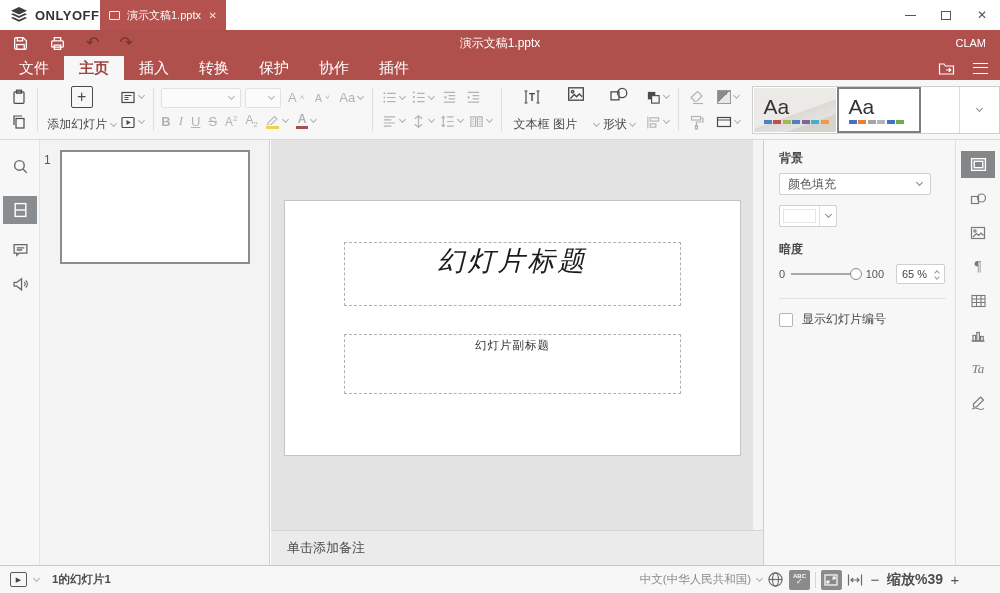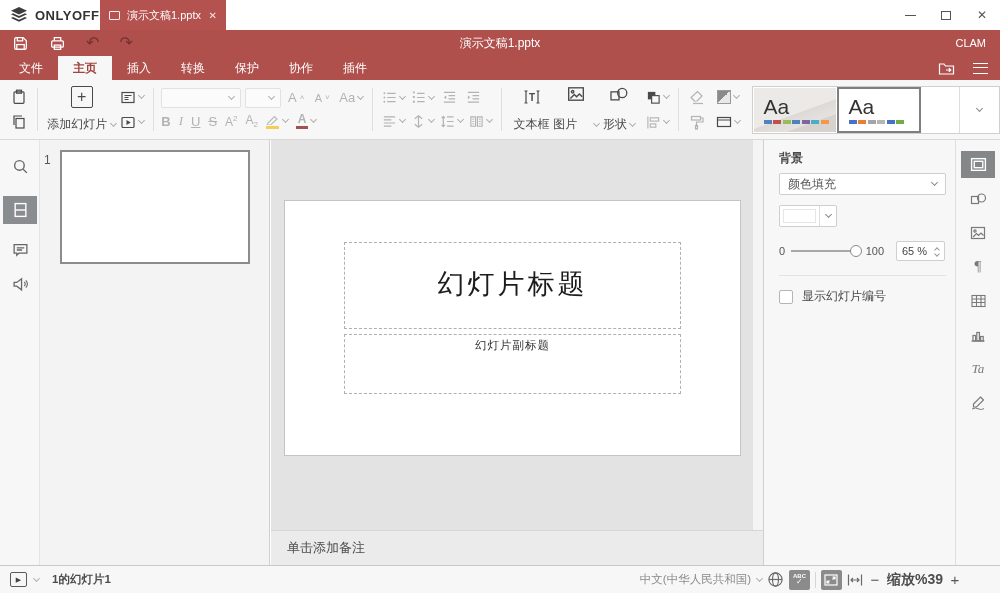--- a/index.html
+++ b/index.html
@@ -25,21 +25,21 @@
 
   
   #infobar { left:0; top:30px; width:1000px; height:26px; background:#b0504d; }
   #quick-icons { left:12px; top:30px; height:26px; gap:20px; }
   .qdim { color:rgba(40,10,10,.45); font-size:16px; line-height:1; }
   #info-title { left:0; top:30px; width:1000px; height:26px; text-align:center; line-height:26px; color:#fff; font-size:12px; pointer-events:none; }
   #info-user { right:14px; top:30px; height:26px; color:#fff; font-size:11px; display:flex; align-items:center; }
 
   
   #menubar { left:0; top:56px; width:1000px; height:24px; background:#b0504d; display:flex; align-items:stretch; padding-left:4px; }
-  .menu-item { padding:0 15px; line-height:24px; color:#fff; font-size:12px; cursor:default; }
+  .menu-item { padding:0 15px; line-height:24px; color:#fff; font-size:15px; cursor:default; }
   .menu-item.active { background:#f7f7f7; color:#a1443f; font-weight:bold; }
   #menubar-right { right:12px; top:56px; height:24px; gap:18px; color:#fff; }
   .hamburger { width:15px; height:11px; border-top:1.6px solid #fff; border-bottom:1.6px solid #fff; position:relative; }
   .hamburger::after { content:""; position:absolute; left:0; top:3.4px; width:15px; height:1.6px; background:#fff; }
 
   
   #toolbar { left:0; top:80px; width:1000px; height:60px; background:#f7f7f7; border-bottom:1px solid #d8d8d8; display:flex; align-items:stretch; padding:6px 0 6px 8px; }
   .sep { width:1px; background:#dedede; margin:2px 7px; }
   .trow { height:24px; display:flex; align-items:center; }
   .tbtn { display:flex; align-items:center; justify-content:center; min-width:22px; height:22px; gap:3px; padding:0 2px; }
@@ -76,32 +76,32 @@
   
   #thumb-panel { left:40px; top:140px; width:230px; height:425px; background:#f3f3f3; border-right:1px solid #cfcfcf; }
   #thumb-num { left:44px; top:153px; font-size:12px; color:#555; }
   #slide-thumb { left:60px; top:150px; width:190px; height:114px; background:#fff; border:2px solid #8c8c8c; }
 
   
   #workspace { left:271px; top:140px; width:492px; height:390px; background:#e3e3e3; }
   #scroll-strip { left:752px; top:140px; width:11px; height:425px; background:#f4f4f4; border-left:1px solid #e2e2e2; }
   #slide { position:absolute; left:13px; top:60px; width:457px; height:256px; background:#fff; border:1px solid #c4c4c4; }
   .ph { position:absolute; border:1px dashed #b0b0b0; display:flex; justify-content:center; }
-  #ph-title { left:59px; top:41px; width:337px; height:87px; align-items:center; padding-bottom:4px; }
+  #ph-title { left:59px; top:41px; width:337px; height:64px; align-items:flex-start; padding-bottom:4px;font-style:italic; }
   #ph-title .t { font-family:"Liberation Serif","DejaVu Serif",serif; font-size:27px; color:#1c1c1c; letter-spacing:3px; }
   #ph-sub { left:59px; top:133px; width:337px; height:60px; align-items:flex-start; padding-top:3px; }
   #ph-sub .t { font-family:"Liberation Serif","DejaVu Serif",serif; font-size:11.5px; color:#333; letter-spacing:1px; }
 
   
   #notes { left:271px; top:530px; width:492px; height:35px; background:#ebebeb; border-top:1px solid #d6d6d6; display:flex; align-items:center; padding-left:16px; font-family:"Liberation Serif","DejaVu Serif",serif; font-size:13px; color:#4d4d4d; }
 
   
   #right-panel { left:763px; top:140px; width:192px; height:425px; background:#f7f7f7; border-left:1px solid #cfcfcf; padding:10px 10px 0 15px; }
   .rp-label { font-weight:bold; font-size:12px; color:#4a4a4a; margin-bottom:6px; }
-  #bg-select { width:167px; height:22px; background:#fff; border:1px solid #cfcfcf; border-radius:2px; display:flex; align-items:center; padding:0 8px; color:#555; margin-bottom:10px; }
+  #bg-select { width:152px; height:22px; background:#fff; border:1px solid #cfcfcf; border-radius:2px; display:flex; align-items:center; padding:0 8px; color:#555; margin-bottom:10px; }
   #bg-select .chev { margin-left:auto; color:#8a8a8a; }
   #color-swatch { width:58px; height:22px; background:#fff; border:1px solid #cfcfcf; border-radius:2px; display:flex; margin-bottom:14px; }
   #color-swatch .sw { flex:1; margin:3px; background:#fff; border:1px solid #e6e6e6; }
   #color-swatch .dd { width:17px; border-left:1px solid #dedede; display:flex; align-items:center; justify-content:center; color:#8a8a8a; }
   #opacity-row { display:flex; align-items:center; gap:6px; margin-top:2px; }
   .slider-track { width:66px; height:2px; background:#a8a8a8; position:relative; }
   .slider-handle { position:absolute; right:-6px; top:-5px; width:12px; height:12px; border-radius:50%; background:#fff; border:1.5px solid #888; }
   #opacity-spin { width:50px; height:20px; background:#fff; border:1px solid #cfcfcf; border-radius:2px; display:flex; align-items:center; margin-left:6px; }
   #opacity-spin .v { flex:1; text-align:center; font-size:11px; color:#444; }
   #opacity-spin .arrows { width:12px; display:flex; flex-direction:column; align-items:center; gap:3px; color:#999; padding-right:2px; }
@@ -506,20 +506,21 @@
   <div id="bg-select">
     <span>颜色填充</span>
     <span class="chev"></span>
   </div>
   <div id="color-swatch">
     <span class="sw"></span>
     <span class="dd">
         <span class="chev"></span>
       </span>
   </div>
+  <div class="rp-label">暗度</div>
   <div id="opacity-row">
     <span style="font-size:11px;color:#555">0</span>
     <span class="slider-track">
       <span class="slider-handle"></span>
     </span>
     <span style="font-size:11px;color:#555;margin-left:4px">100</span>
     <span id="opacity-spin">
       <span class="v">65 %</span>
       <span class="arrows">
         <span class="chev" style="transform:rotate(225deg);margin-top:2px"></span>

